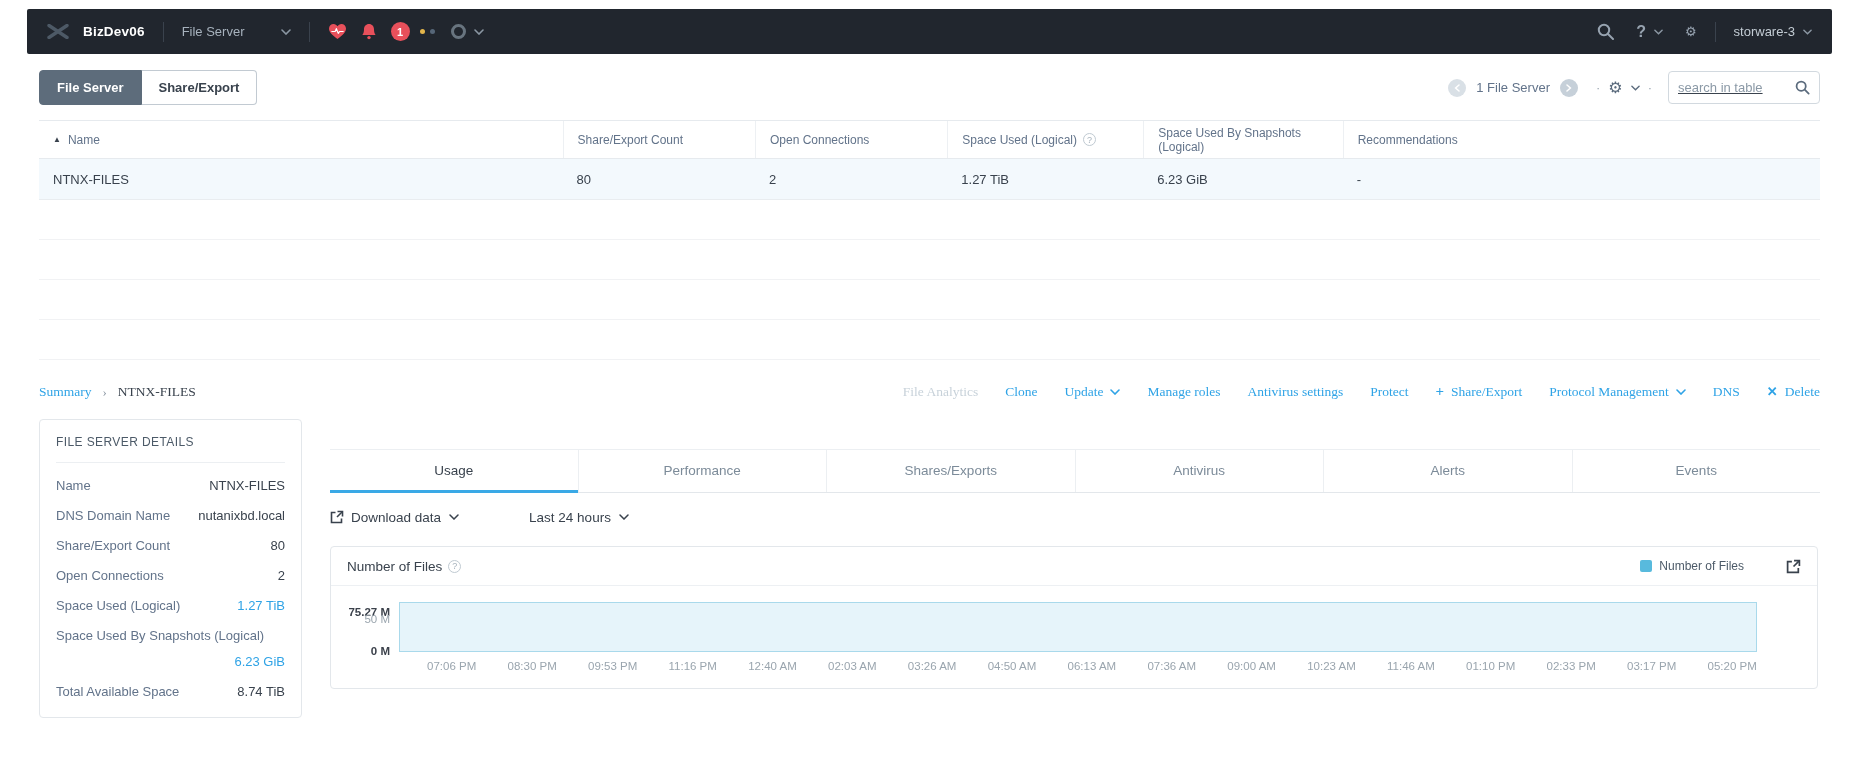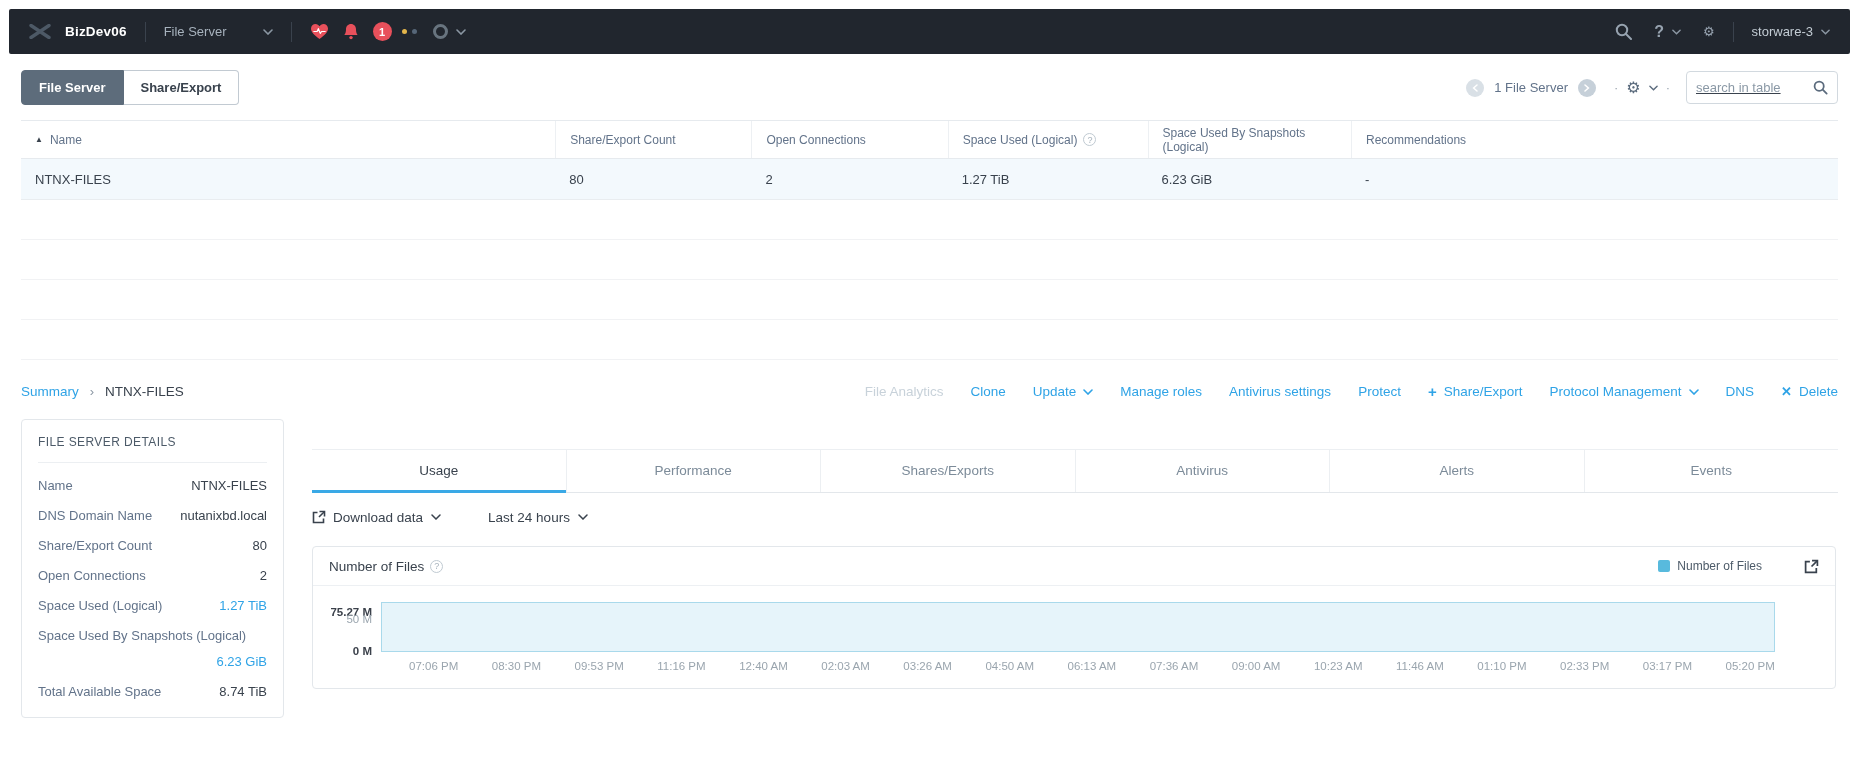--- a/index.html
+++ b/index.html
@@ -1,18 +1,18 @@
 <!DOCTYPE html>
 <html><head>
 <meta charset="utf-8">
 <style>
   * { box-sizing: border-box; margin: 0; padding: 0; }
   html,body { width:1859px; height:759px; overflow:hidden; background:#fff;
     font-family:"Liberation Sans", sans-serif; }
-  .page { width:100%; height:100%; padding:9px 9px 0; }
+  .page { width:100%; height:100%; padding:9px 27px 0; }
 
   
   .navbar { height:45px; background:#21262e; border-radius:2px; display:flex;
     align-items:center; padding:0 20px; color:#aab6c2; }
   .nav-left, .nav-right { display:flex; align-items:center; }
   .nav-right { margin-left:auto; }
   .brand { color:#fff; font-weight:bold; font-size:13.5px; margin-left:14px; letter-spacing:.2px; }
   .nav-divider { width:1px; height:20px; background:#3a424d; margin:0 18px; }
   .nav-context { font-size:13px; color:#a7b2bd; }
   .chev { display:inline-block; margin-left:8px; }
@@ -60,21 +60,21 @@
   .c0{width:29.4%;} .c1{width:10.8%;} .c2{width:10.8%;} .c3{width:11%;} .c4{width:11.2%;} .c5{width:26.8%;}
   .th { font-size:12px; color:#62738a; height:100%; display:flex; align-items:center; }
   .th + .th { border-left:1px solid #edf0f3; }
   .sort-arrow { font-size:8px; color:#39424d; margin-right:7px; }
   .help-circle { width:13px; height:13px; border:1px solid #c0cad2; border-radius:50%; color:#a6b2bc;
     font-size:9px; display:inline-flex; align-items:center; justify-content:center; margin-left:6px; }
   .data-row { height:41px; background:#f3f9fd; border-bottom:1px solid #e9edf0; }
   .empty-row { height:40px; border-bottom:1px solid #f1f2f4; }
 
   
-  .crumb-row { display:flex; align-items:center; justify-content:space-between; margin-top:23px; }
+  .crumb-row { display:flex; align-items:center; justify-content:space-between; margin-top:23px;font-family:Liberation Serif, serif; }
   .breadcrumb { display:flex; align-items:center; font-size:13.5px; }
   .crumb-link { color:#2fa3e6; cursor:pointer; }
   .crumb-sep { color:#8b97a3; margin:0 11px; font-size:13px; }
   .crumb-current { color:#39424d; }
   .actions { display:flex; align-items:center; }
   .action { color:#2fa3e6; font-size:13.5px; margin-left:27px; cursor:pointer; display:flex; align-items:center; }
   .action.disabled { color:#c8d2da; cursor:default; }
   .action .chev { margin-left:7px; }
   .plus-glyph { font-weight:bold; font-size:15px; margin-right:7px; }
   .x-glyph { font-weight:bold; font-size:13px; margin-right:7px; }
@@ -97,21 +97,21 @@
   .tab { flex:1; text-align:center; font-size:13.5px; color:#7c8b99; padding:13px 0 14px;
     cursor:pointer; position:relative; }
   .tab + .tab { border-left:1px solid #eceff2; }
   .tab.active { color:#39424d; }
   .tab.active::after { content:""; position:absolute; left:0; right:0; bottom:-1px; height:3px;
     background:#3aa9e6; }
 
   .chart-toolbar { display:flex; align-items:center; margin:17px 0 21px; }
   .tool-item { display:flex; align-items:center; font-size:13.5px; color:#39424d; cursor:pointer; }
   .tool-item .ico { margin-right:7px; display:flex; }
-  .range-select { margin-left:47px; }
+  .range-select { margin-left:70px; }
 
   .chart-card { border:1px solid #e3e7eb; border-radius:4px; margin-right:2px; }
   .chart-head { display:flex; align-items:center; padding:12px 16px 11px; border-bottom:1px solid #edf0f3; }
   .chart-title { font-size:13.5px; color:#39424d; }
   .chart-head-right { margin-left:auto; display:flex; align-items:center; }
   .legend { display:flex; align-items:center; font-size:12px; color:#4c5a68; margin-right:42px; }
   .legend-swatch { width:12px; height:12px; border-radius:2px; margin-right:7px; }
   .chart-body { padding:16px 60px 6px 0; }
   .plot-wrap { display:flex; }
   .y-axis { width:68px; position:relative; height:50px; flex-shrink:0; }

